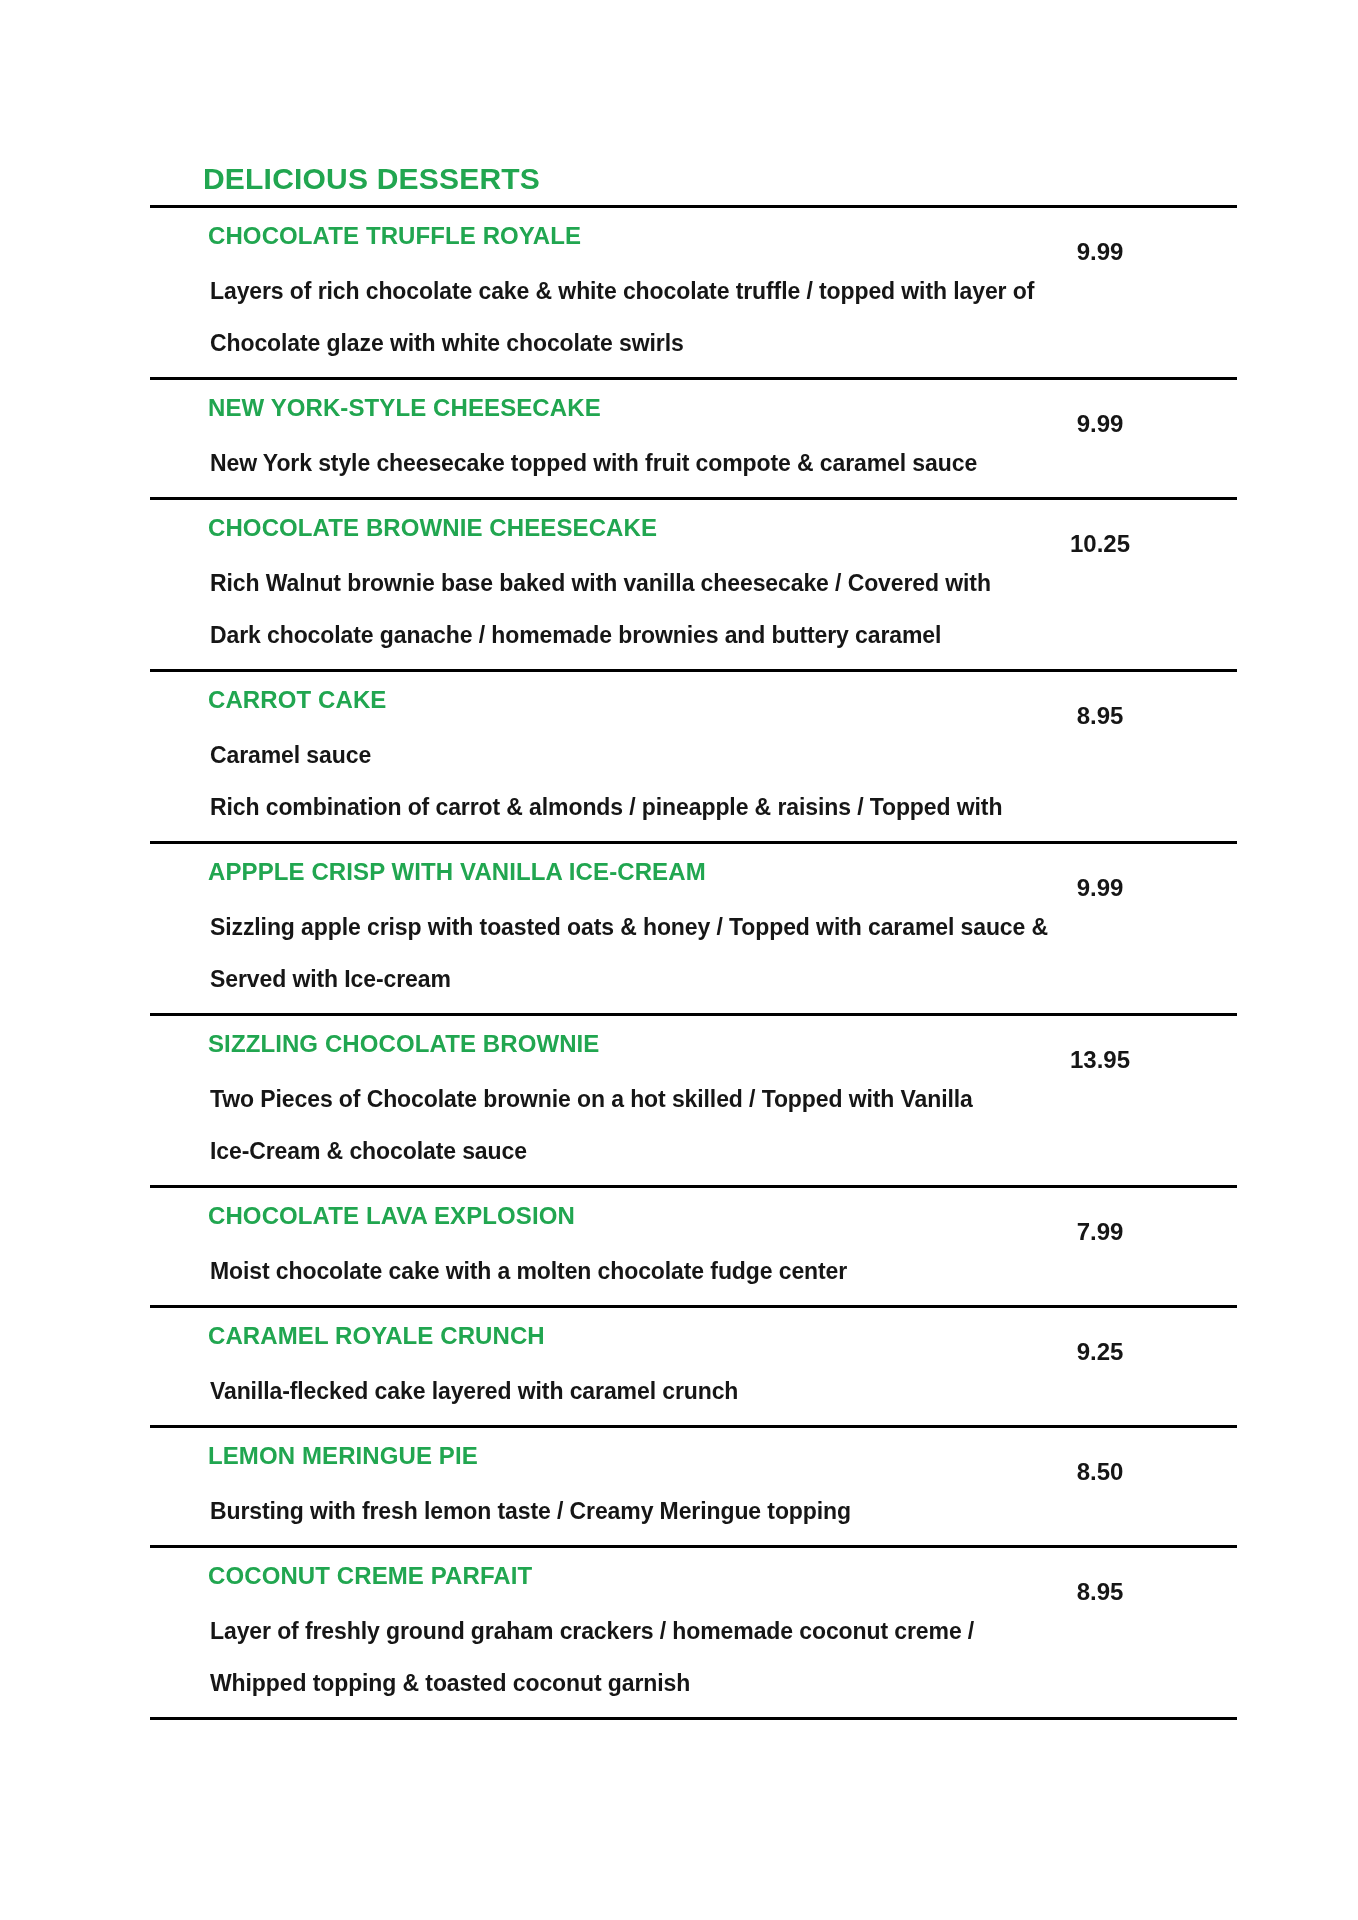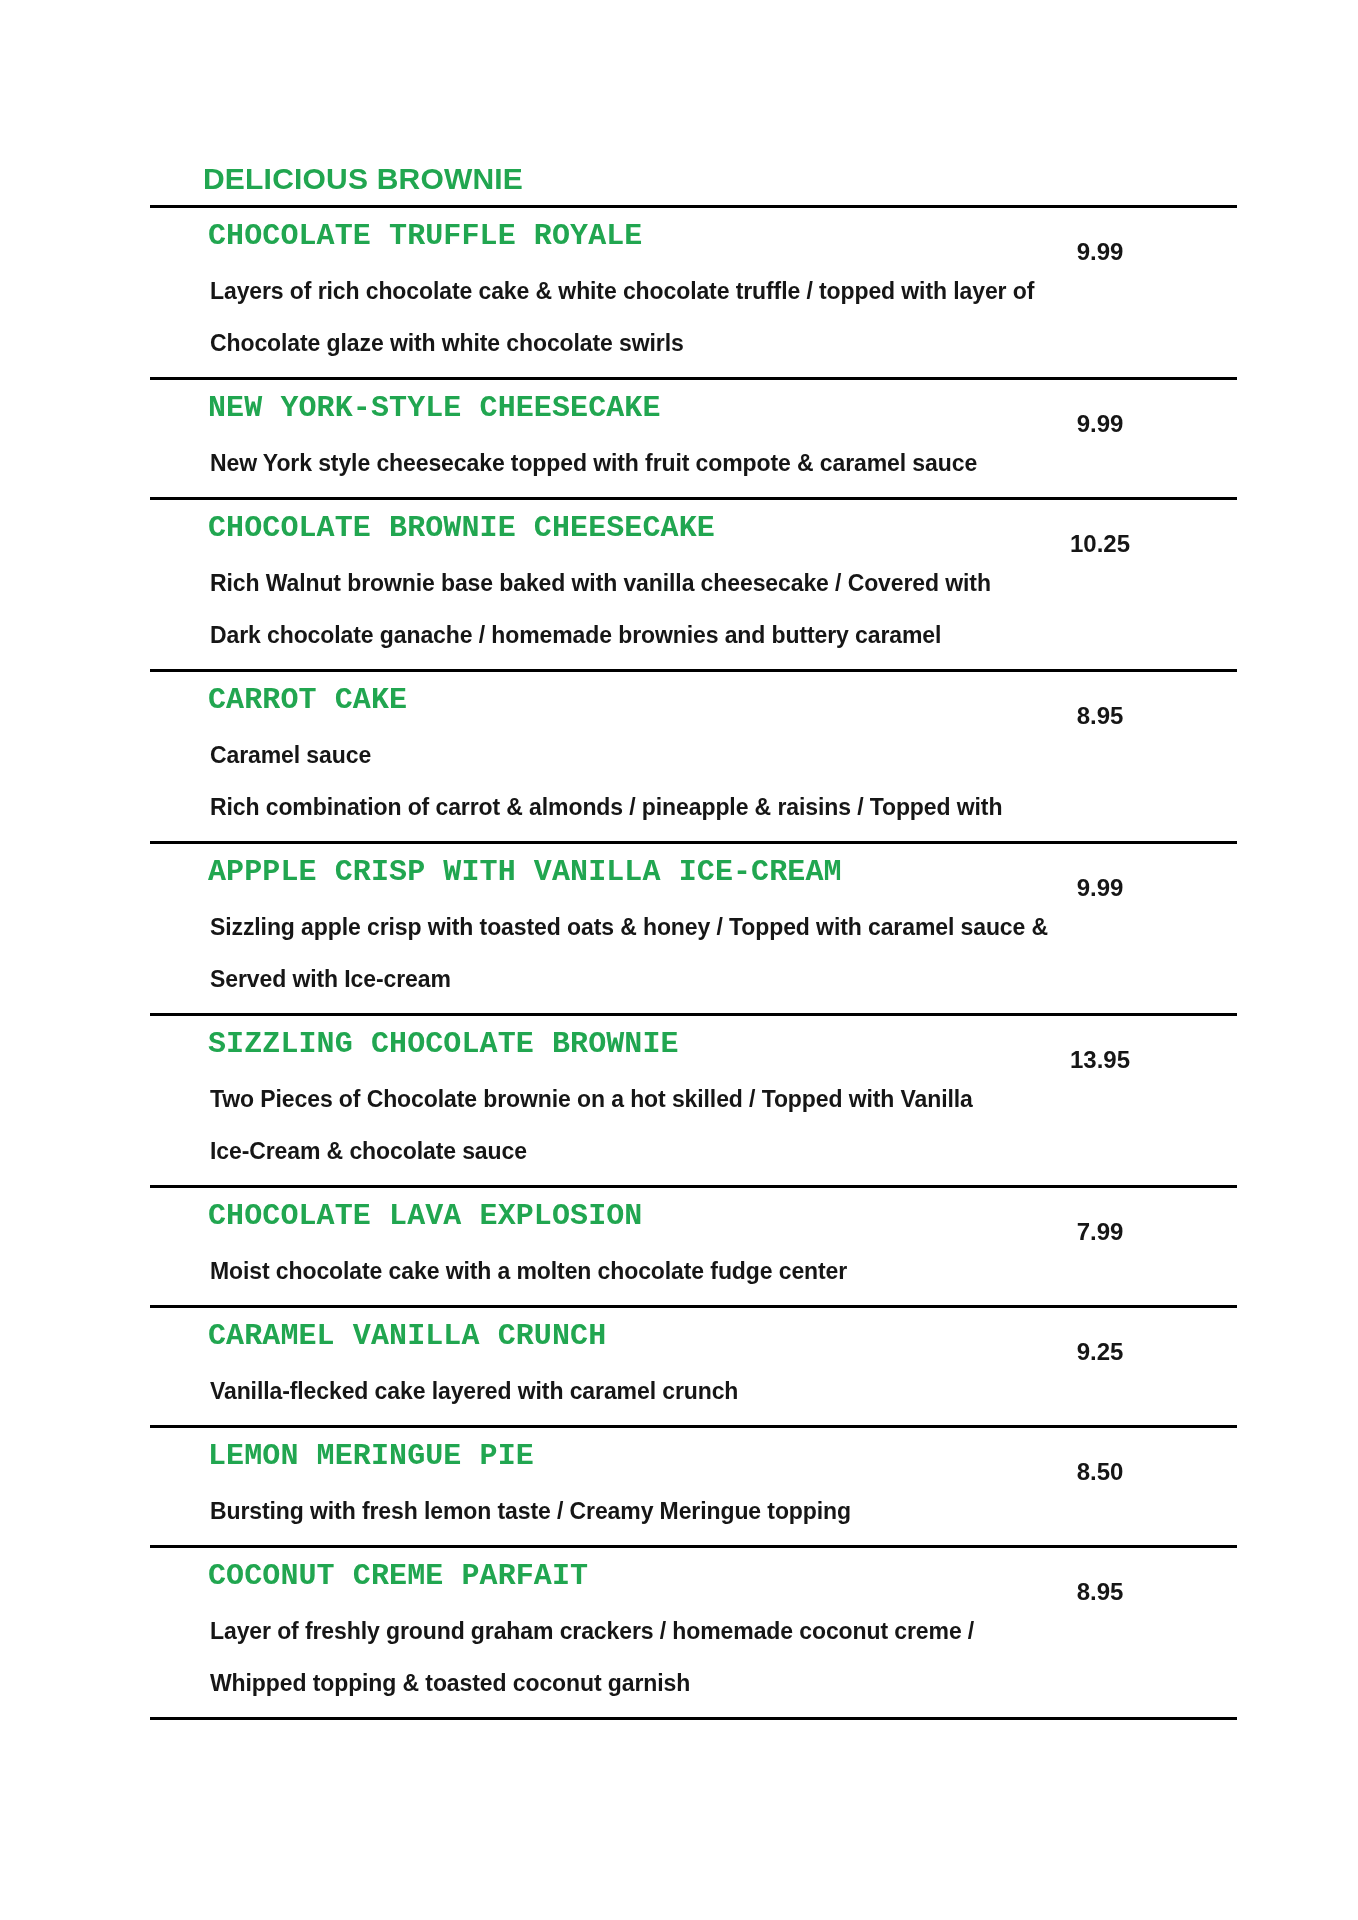--- a/index.html
+++ b/index.html
@@ -35,23 +35,22 @@
     border-bottom: 3px solid #000;
   }
   .title-row {
     position: relative;
     margin-left: 58px;
     line-height: 52px;
     padding-top: 2px;
   }
   .item-title {
     color: var(--accent, #21a650);
-    font-size: 30px;
+    font-size: 24px;
     letter-spacing: 0.1px;
-    font-family: Liberation Mono, monospace;
   }
   .item-price {
     position: absolute;
     top: 18px;
     left: 812px;
     width: 160px;
     text-align: center;
     font-size: 24px;
     color: var(--ink, #161616);
   }
@@ -65,21 +64,21 @@
     letter-spacing: -0.1px;
     color: var(--ink, #161616);
     white-space: nowrap;
   }
 </style>
 </head>
 <body>
 
 <div class="page">
   <div class="header-block">
-    <h1 class="section-title">DELICIOUS BROWNIE</h1>
+    <h1 class="section-title">DELICIOUS DESSERTS</h1>
   </div>
   <div id="items">
   <div class="item">
     <div class="title-row">
       <span class="item-title">CHOCOLATE TRUFFLE ROYALE</span>
       <span class="item-price">9.99</span>
     </div>
     <div class="desc">
           <div class="desc-line">Layers of rich chocolate cake &amp; white chocolate truffle / topped with layer of</div>
           <div class="desc-line">Chocolate glaze with white chocolate swirls</div>
@@ -145,21 +144,21 @@
       <span class="item-title">CHOCOLATE LAVA EXPLOSION</span>
       <span class="item-price">7.99</span>
     </div>
     <div class="desc">
           <div class="desc-line">Moist chocolate cake with a molten chocolate fudge center</div>
         </div>
   </div>
 
   <div class="item">
     <div class="title-row">
-      <span class="item-title">CARAMEL VANILLA CRUNCH</span>
+      <span class="item-title">CARAMEL ROYALE CRUNCH</span>
       <span class="item-price">9.25</span>
     </div>
     <div class="desc">
           <div class="desc-line">Vanilla-flecked cake layered with caramel crunch</div>
         </div>
   </div>
 
   <div class="item">
     <div class="title-row">
       <span class="item-title">LEMON MERINGUE PIE</span>

